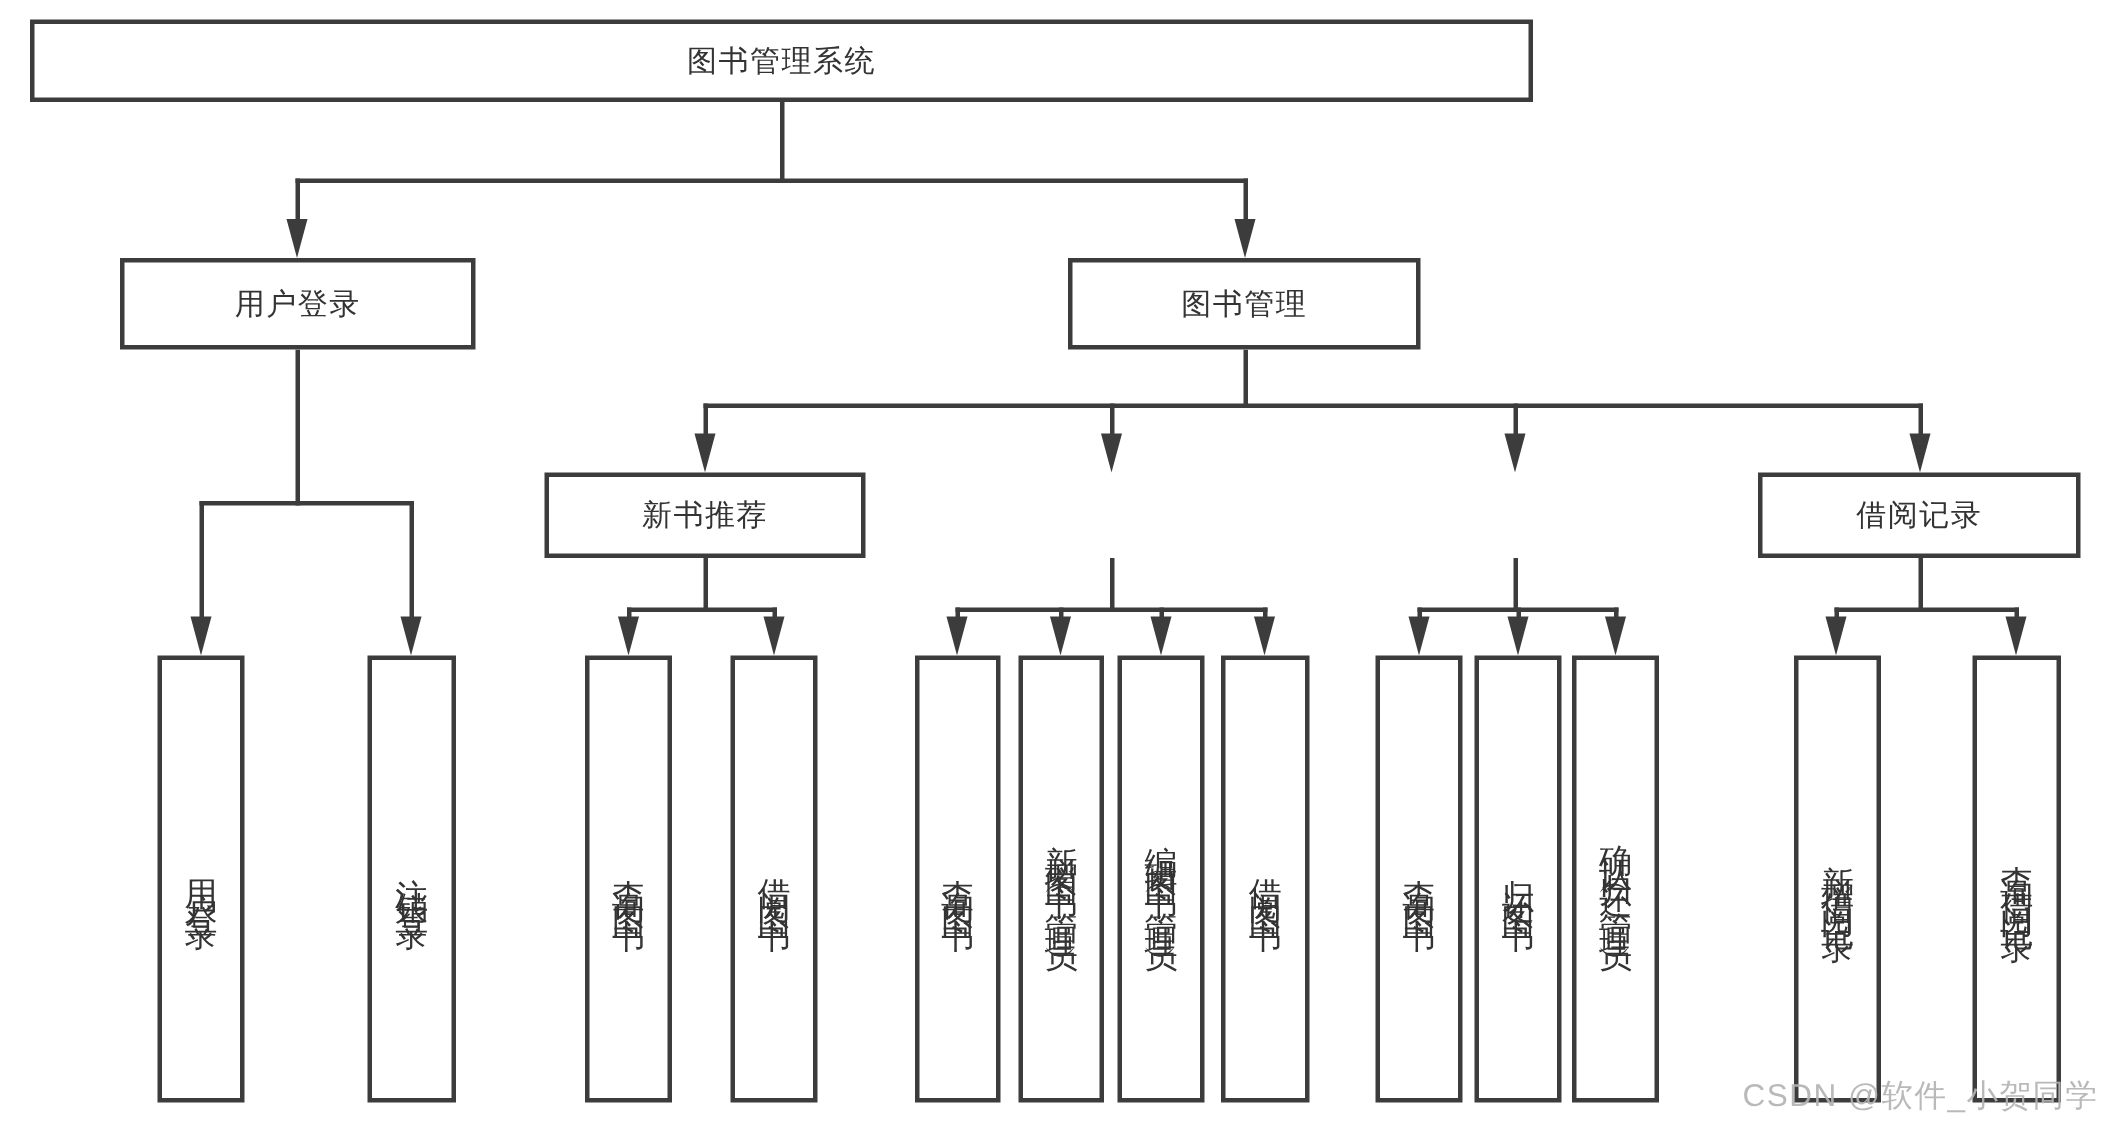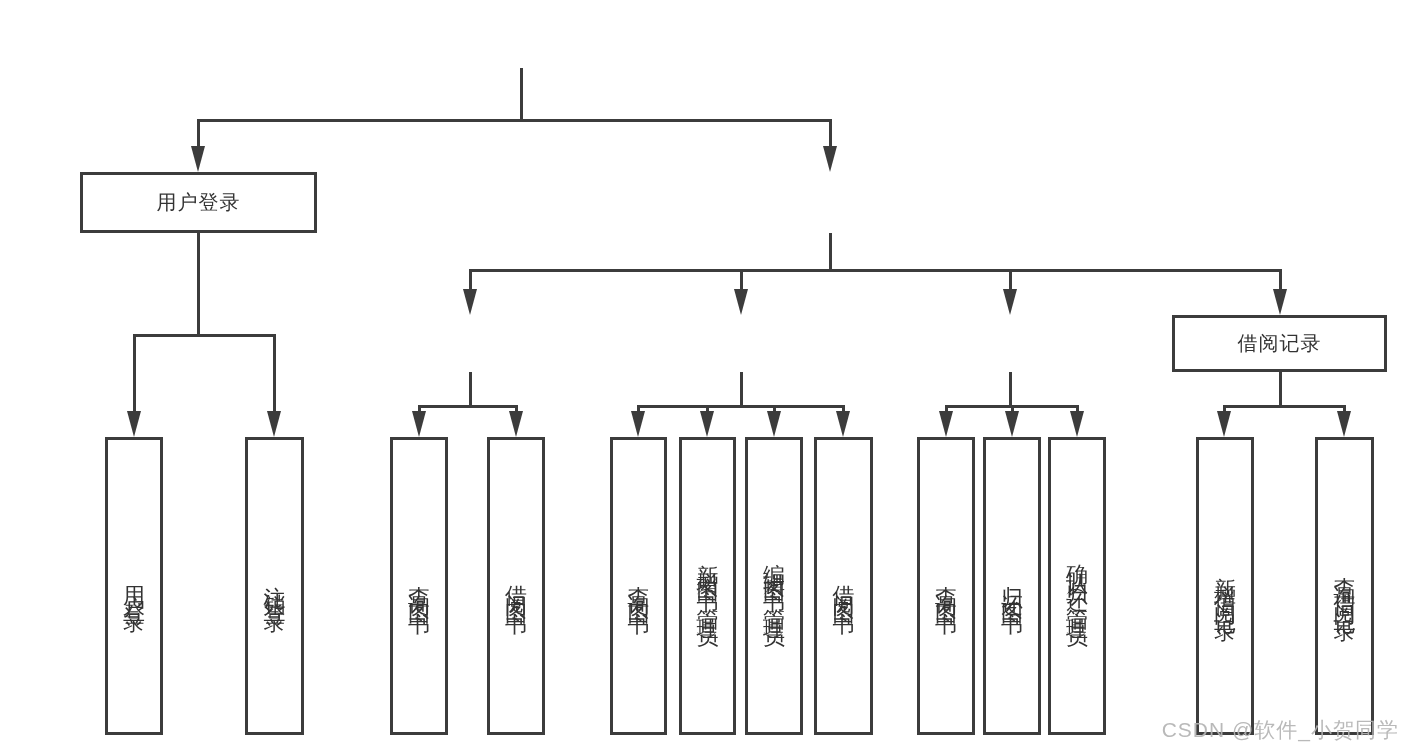--- a/index.html
+++ b/index.html
@@ -85,25 +85,34 @@
   <div class="arrow" style="left:1005px;top:411px;"></div>
   <div class="arrow" style="left:1070px;top:411px;"></div>
 
   <div class="vline" style="left:1278.5px;top:372px;height:36px;"></div>
   <div class="hline" style="left:1222.5px;top:405px;width:123px;"></div>
   <div class="vline" style="left:1222.5px;top:405px;height:9px;"></div>
   <div class="vline" style="left:1342.5px;top:405px;height:9px;"></div>
   <div class="arrow" style="left:1217px;top:411px;"></div>
   <div class="arrow" style="left:1337px;top:411px;"></div>
 
+  <div class="box" style="left:20px;top:13px;width:1002px;height:55px;">
+    <span class="lbl">图书管理系统</span>
+  </div>
 
   <div class="box" style="left:80px;top:172px;width:237px;height:61px;">
     <span class="lbl">用户登录</span>
   </div>
+  <div class="box" style="left:712px;top:172px;width:235px;height:61px;">
+    <span class="lbl">图书管理</span>
+  </div>
 
+  <div class="box" style="left:363px;top:315px;width:214px;height:57px;">
+    <span class="lbl">新书推荐</span>
+  </div>
   <div class="box" style="left:1172px;top:315px;width:215px;height:57px;">
     <span class="lbl">借阅记录</span>
   </div>
 
   <div class="box leaf" style="left:105px;top:437px;width:58px;height:298px;">
     <span class="lbl">用户登录</span>
   </div>
   <div class="box leaf" style="left:245px;top:437px;width:59px;height:298px;">
     <span class="lbl">注销登录</span>
   </div>

